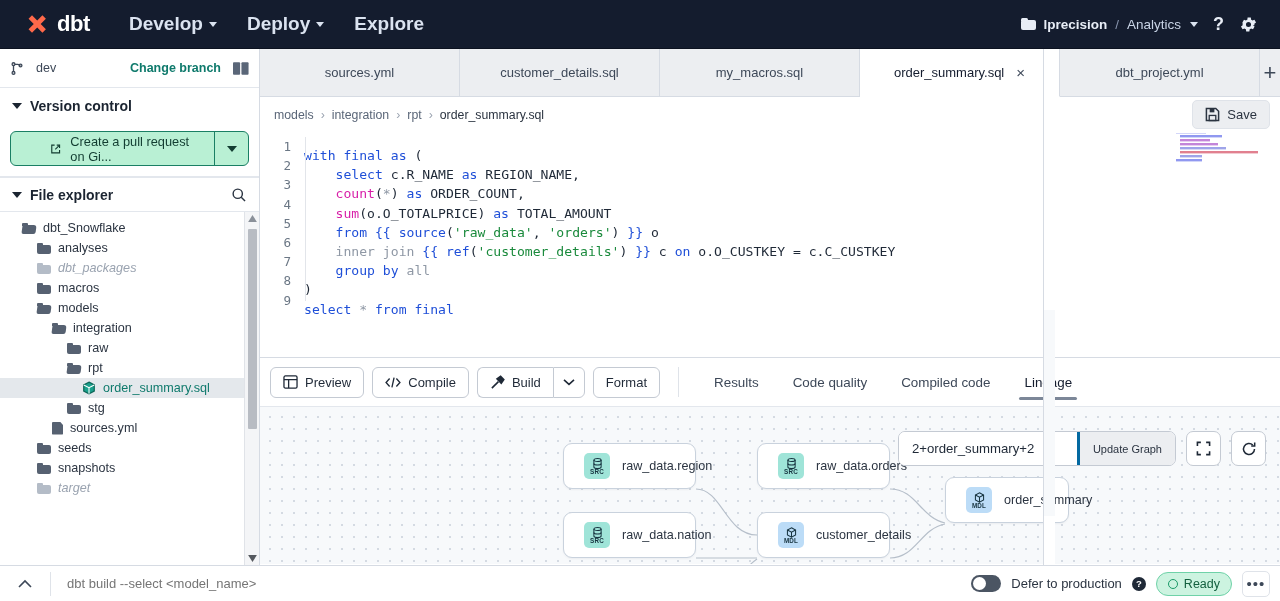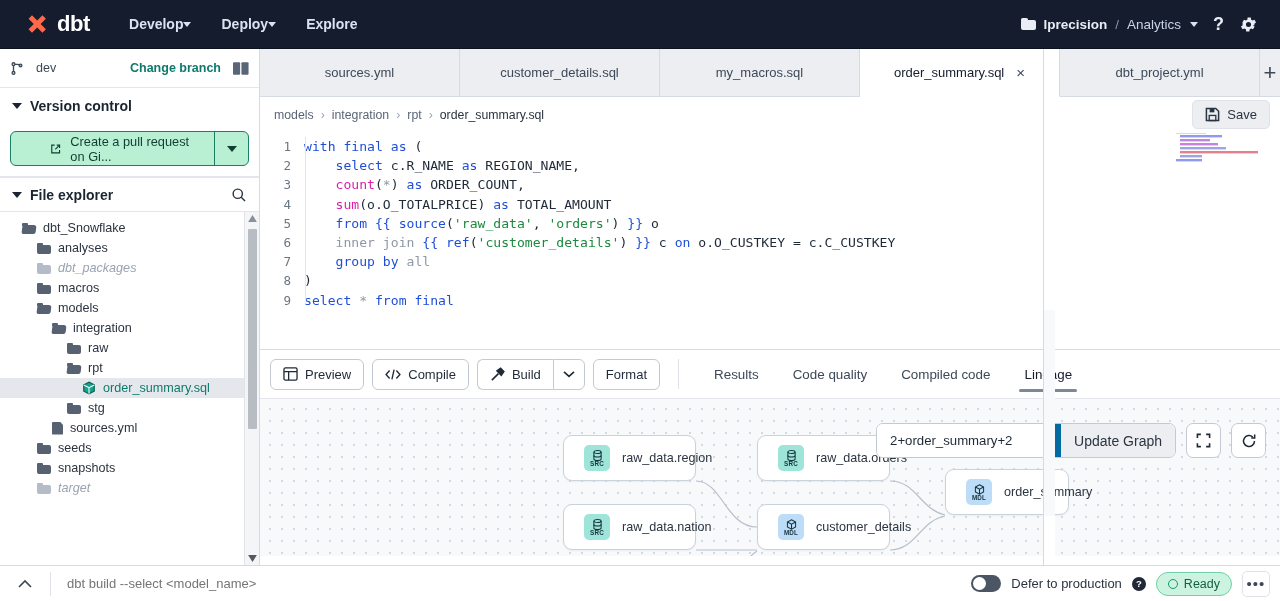--- a/index.html
+++ b/index.html
@@ -15,22 +15,22 @@
   .topnav {
     position:absolute; top:0; left:0; width:1280px; height:49px;
     background:#141c2e; display:flex; align-items:center; padding:0 14px;
     border-bottom:1px solid #0c1220;
   }
   .logo-wrap { display:flex; align-items:center; gap:7px; margin-right:26px; padding-left:10px;}
   .logo-x { width:26px; height:26px; }
   .logo-text { color:#fff; font-size:22px; font-weight:700; letter-spacing:-0.4px; }
   .nav-items { display:flex; align-items:center; gap:4px; }
   .nav-item {
-    color:#dbe3f0; font-size:14px; font-weight:600; padding:7px 13px;
-    border-radius:5px; display:flex; align-items:center; gap:0; cursor:pointer;
+    color:#dbe3f0; font-size:19px; font-weight:600; padding:7px 13px;
+    border-radius:5px; display:flex; align-items:center; gap:6px; cursor:pointer;
   }
   .caret-d { width:0;height:0;border-left:4.5px solid transparent;border-right:4.5px solid transparent;border-top:5.5px solid #dbe3f0; display:inline-block; }
   .nav-right { margin-left:auto; display:flex; align-items:center; gap:12px; padding-right:8px; }
   .acct { display:flex; align-items:center; gap:7px; color:#fff; font-size:13.5px; }
   .acct .sep { color:#8794ad; margin:0 1px; }
   .acct .proj { color:#e8edf6; font-weight:700; }
   .acct .analytics { color:#c9d4e6; font-weight:400; }
   .folder-ic { width:15px;height:12px; position:relative; display:inline-block; }
   .folder-ic:before{content:"";position:absolute;left:0;top:2px;width:15px;height:10px;background:#e8edf6;border-radius:1.5px 2px 2px 2px;}
   .folder-ic:after{content:"";position:absolute;left:0;top:0;width:6.5px;height:3px;background:#e8edf6;border-radius:1.5px 1.5px 0 0;}
@@ -107,31 +107,31 @@
   .save-btn {
     position:absolute; right:10px; top:3px; height:29px; display:flex; align-items:center; gap:7px;
     background:#eceef1; border:1px solid #dfe3e9; border-radius:5px; padding:0 12px;
     font-size:13px; color:#2b3441; cursor:pointer; z-index:5;
   }
 
   .editor { position:relative; height:183px; background:#fff; overflow:hidden; }
   .code { font-family:"DejaVu Sans Mono", monospace; font-size:13.1px; line-height:19.2px; padding-top:4px; }
   .cline { display:flex; height:19.2px; }
   .lnum { width:44px; text-align:right; padding-right:13px; color:#6b7785; flex-shrink:0; font-size:12.6px; }
-  .ctext { white-space:pre; color:#1f2937; }
+  .ctext { white-space:pre; color:#1f2937;margin-top:9px; }
   .k  { color:#1f4fd8; }   
   .fn { color:#d81fa8; }   
   .st { color:#1a8a3c; }   
   .g  { color:#8f98a5; }   
   .j  { color:#1f4fd8; }
   .guide { position:absolute; left:45px; top:4px; width:1px; height:164px; background:#e2e5ea; }
   .minimap { position:absolute; right:12px; top:-4px; width:92px; height:34px; opacity:.95; }
 
   
-  .lower { position:absolute; top:300px; left:0; width:1020px; height:206px; background:#fff; border-top:1px solid #d6dbe3; }
+  .lower { position:absolute; top:308px; left:0; width:1020px; height:206px; background:#fff; border-top:1px solid #d6dbe3; }
   .ltoolbar { height:48px; display:flex; align-items:center; padding:0 10px; gap:8px; position:relative; }
   .btn {
     height:31px; display:flex; align-items:center; gap:7px; padding:0 12px;
     border:1px solid #c4cad3; border-radius:6px; background:#fff; font-size:13px;
     color:#1f2937; cursor:pointer; white-space:nowrap;
   }
   .split-group { display:flex; }
   .split-group .btn:first-child { border-radius:6px 0 0 6px; border-right:none; }
   .split-group .btn.caret-btn { border-radius:0 6px 6px 0; padding:0 9px; }
   .vdiv { width:1px; height:30px; background:#dfe3e9; margin:0 10px; }
@@ -164,22 +164,22 @@
     align-items:center; justify-content:center; flex-shrink:0; gap:0px;
   }
   .badge.src { background:#9fe4d8; }
   .badge.mdl { background:#bcdcf7; }
   .badge .bl { font-size:6.3px; font-weight:700; color:#16333f; letter-spacing:.2px; line-height:6px; }
 
   .gctl { position:absolute; right:14px; top:24px; display:flex; align-items:center; gap:10px; }
   .ginput-grp { display:flex; height:35px; border:1px solid #c4cad3; border-radius:7px; overflow:hidden; background:#fff; }
   .ginput { border:none; outline:none; padding:0 13px; font-size:13.2px; color:#1f2937; width:178px;
             font-family:"Liberation Sans", sans-serif; background:#fff; }
-  .gupdate { border-left:6px solid #0369a1; background:#eceef1; display:flex; align-items:center;
-             padding:0 13px; font-size:14px; color:#2b3441; cursor:pointer; white-space:nowrap; }
+  .gupdate { border-left:3px solid #0369a1; background:#eceef1; display:flex; align-items:center;
+             padding:0 13px; font-size:11px; color:#2b3441; cursor:pointer; white-space:nowrap; }
   .gicon-btn { width:35px; height:35px; border:1px solid #c4cad3; border-radius:7px; background:#fff;
                display:flex; align-items:center; justify-content:center; cursor:pointer; }
 
   
   .rstrip { position:absolute; top:49px; right:0; width:12px; height:516px; background:#fff; border-left:1px solid #d6dbe3; }
   .rstrip-lower { position:absolute; top:310px; right:0; width:12px; height:206px; background:#f7f9fb; border-left:1px solid #d6dbe3; }
 
   
   .bottom {
     position:absolute; bottom:0; left:0; width:1280px; height:36px; background:#fff;

